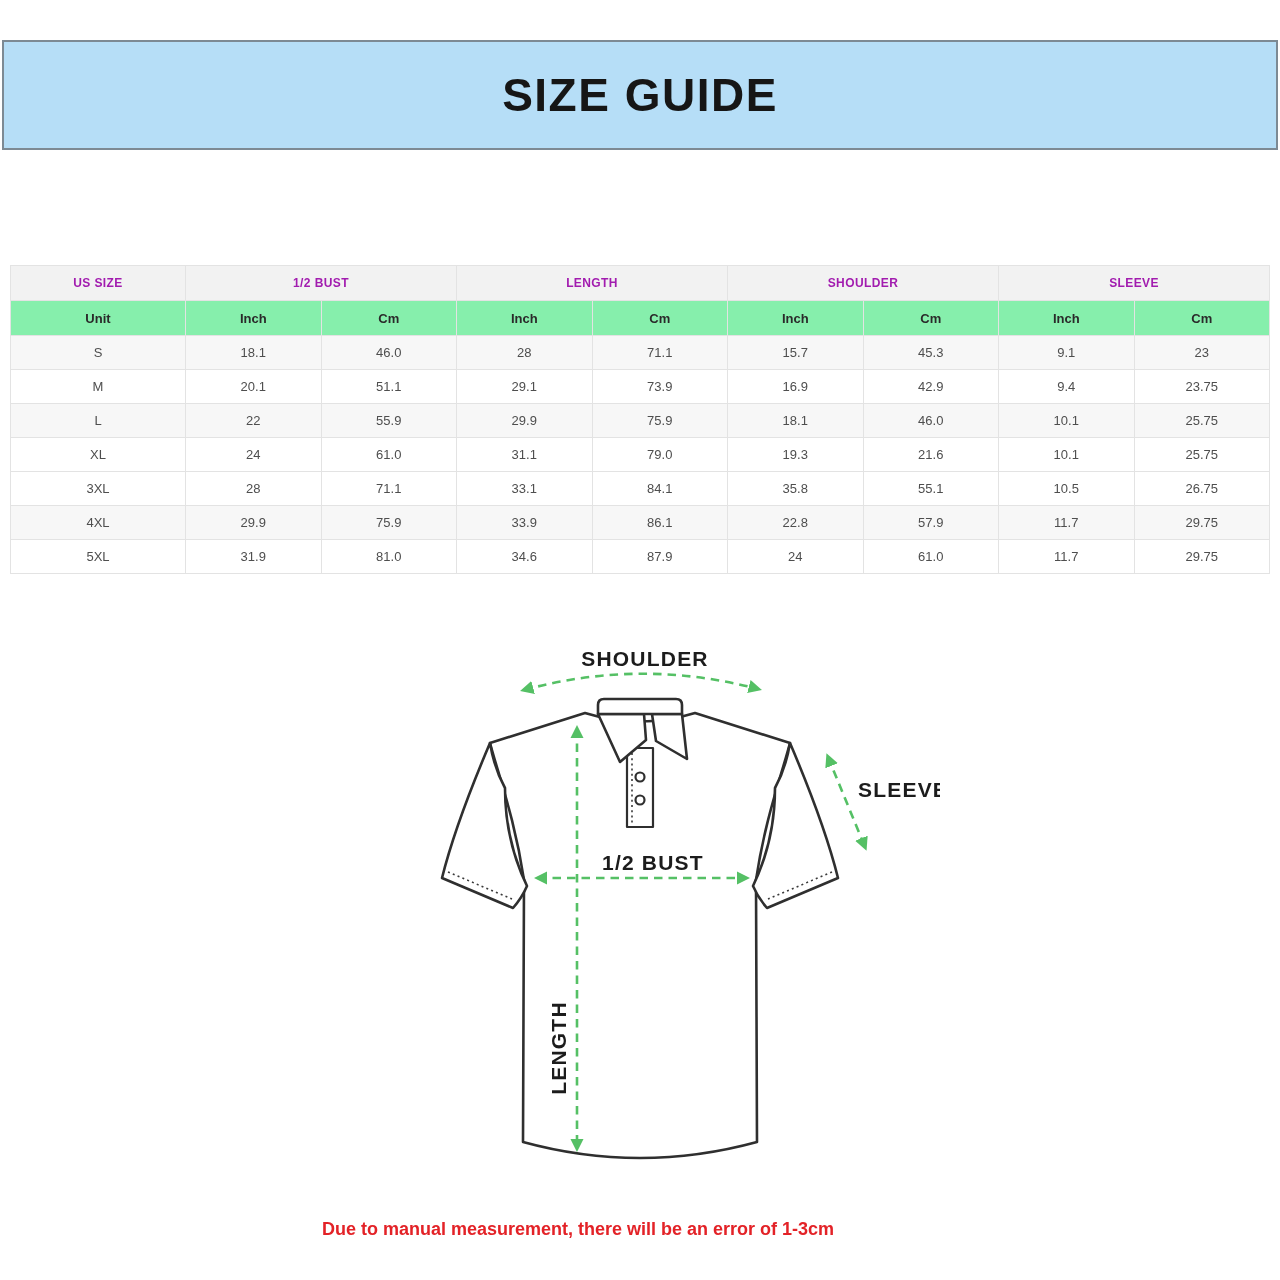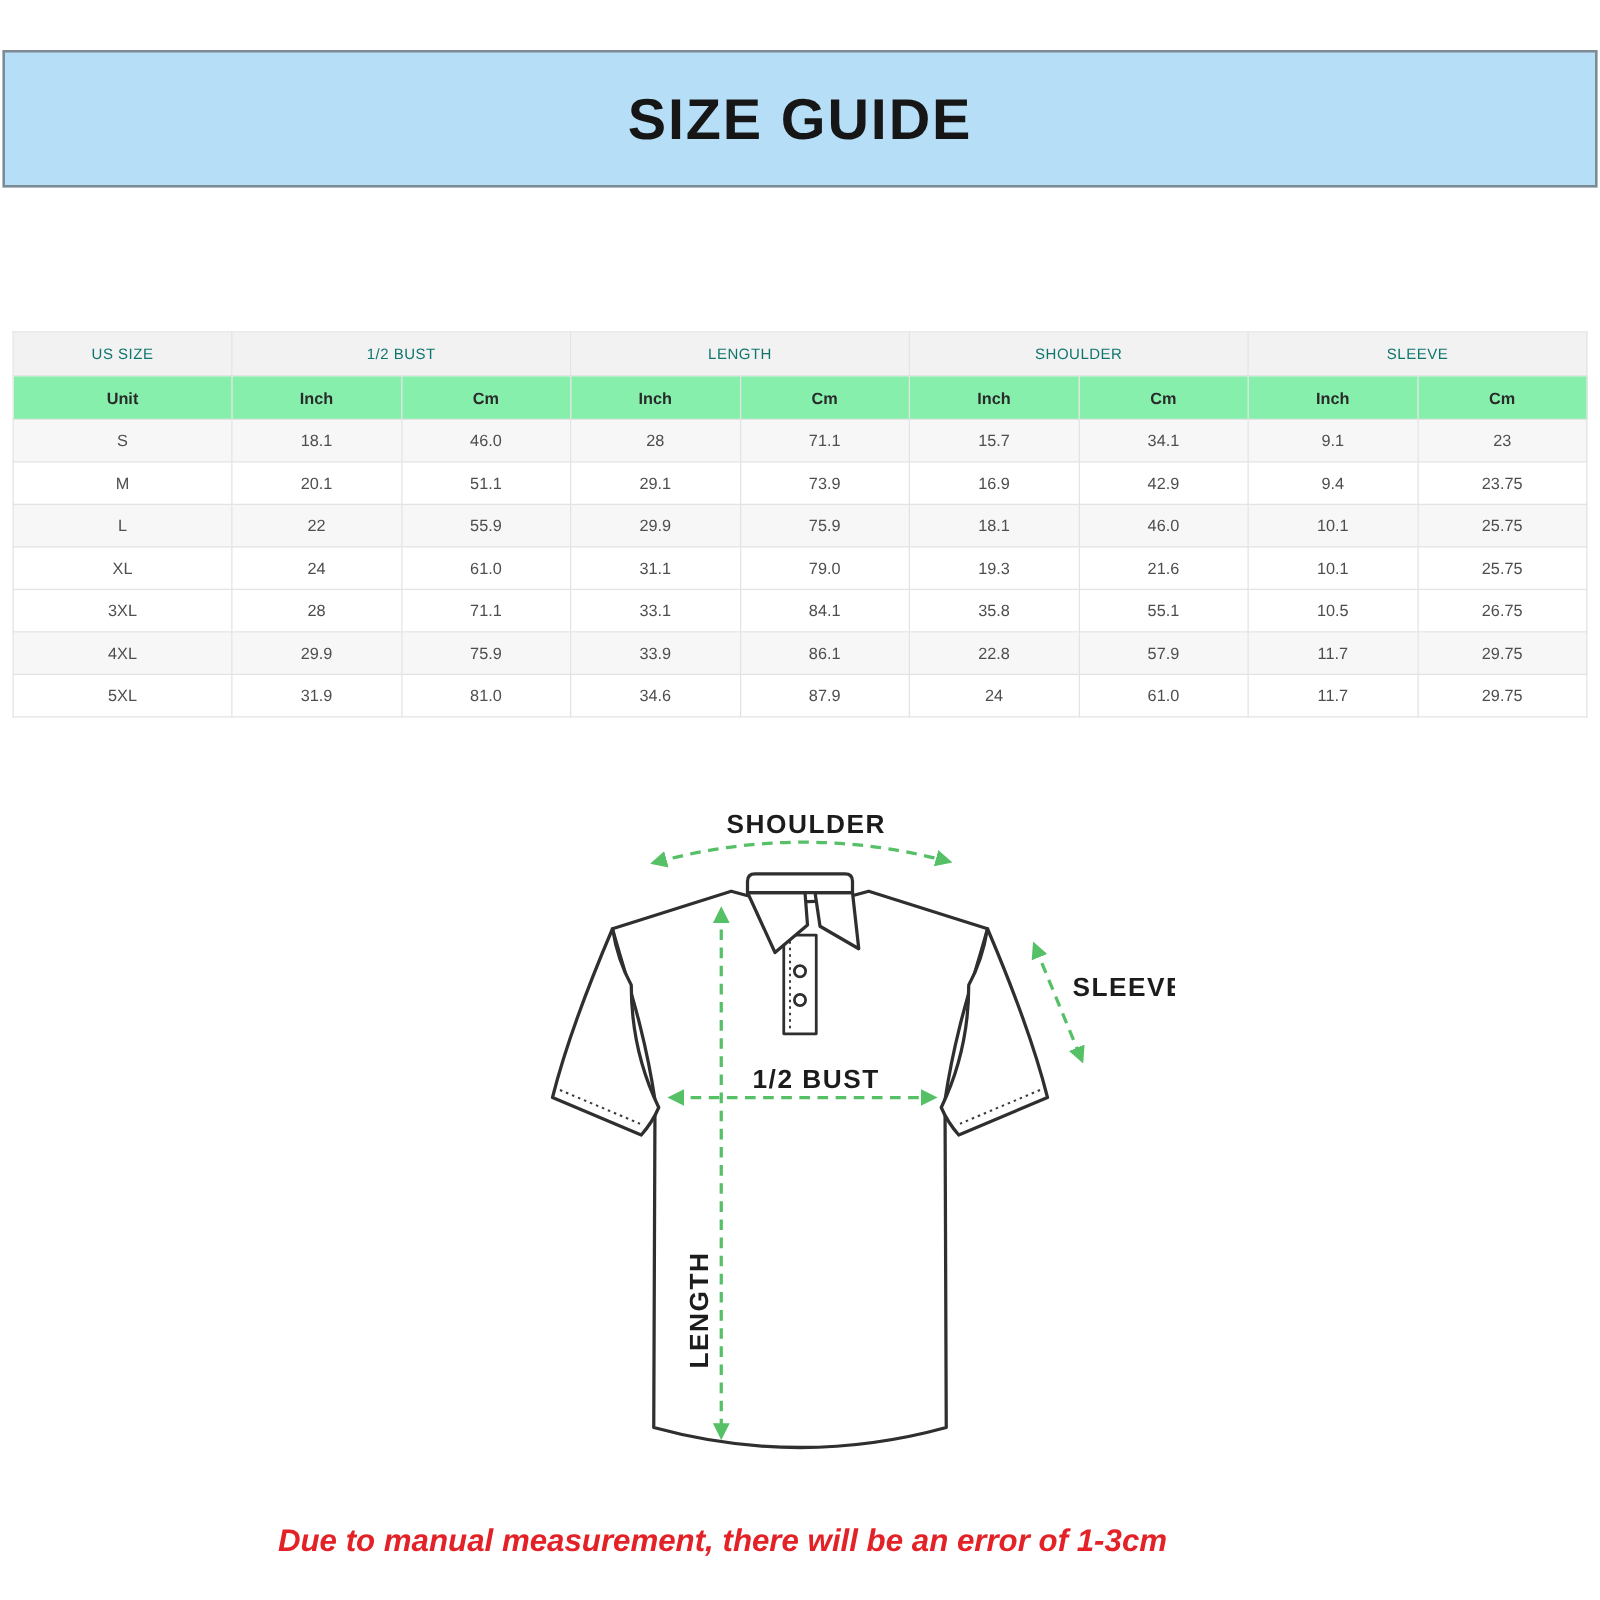--- a/index.html
+++ b/index.html
@@ -24,21 +24,21 @@
   table.size-table{
     position:absolute;top:265px;left:10px;width:1260px;
     border-collapse:collapse;table-layout:fixed;
   }
   .size-table th,.size-table td{
     border:1px solid var(--table-border,#e3e3e3);
     text-align:center;vertical-align:middle;padding:0;
   }
   .size-table thead tr.group-row th{
     height:34px;background:var(--header-bg,#f2f2f2);
-    font-size:12px;font-weight:normal;color:#0f766e;letter-spacing:.4px;
+    font-size:12px;font-weight:bold;color:#a21caf;letter-spacing:.4px;
   }
   .size-table thead tr.unit-row th{
     height:34px;background:#86efac;
     font-size:13px;font-weight:bold;color:#2a2a2a;
   }
   .size-table tbody td{
     height:33px;font-size:13px;color:#4e4e4e;background:#ffffff;
   }
   .size-table tbody tr.alt td{background:var(--row-alt-bg,#f7f7f7);}
   
@@ -46,21 +46,21 @@
   .outline{fill:#ffffff;stroke:#2f2f2f;stroke-width:2.6;stroke-linejoin:round;stroke-linecap:round;}
   .thin-outline{fill:#ffffff;stroke:#2f2f2f;stroke-width:2.2;stroke-linejoin:round;}
   .stitch{fill:none;stroke:#3a3a3a;stroke-width:1.6;stroke-dasharray:2 3.2;}
   .green-line{stroke:var(--arrow-green,#55c065);stroke-width:2.6;fill:none;stroke-dasharray:8.5 6;}
   .arrow-head{fill:var(--arrow-green,#55c065);}
   .dlabel{font-family:"Liberation Sans",sans-serif;font-size:21px;font-weight:bold;
           fill:#1c1c1c;letter-spacing:1.2px;}
   
   .note{
     position:absolute;top:1219px;left:0;width:1156px;text-align:center;
-    font-size:25px;font-weight:bold;color:var(--note-red,#e32227);font-style:italic;
+    font-size:18px;font-weight:bold;color:var(--note-red,#e32227);
   }
 </style>
 </head>
 <body>
 
 <div class="banner">
   <h1>SIZE GUIDE</h1>
 </div>
 
 <table class="size-table">
@@ -96,21 +96,21 @@
       </tr>
   </thead>
   <tbody>
       <tr class="alt">
         <td>S</td>
         <td>18.1</td>
         <td>46.0</td>
         <td>28</td>
         <td>71.1</td>
         <td>15.7</td>
-        <td>34.1</td>
+        <td>45.3</td>
         <td>9.1</td>
         <td>23</td>
       </tr>
       <tr>
         <td>M</td>
         <td>20.1</td>
         <td>51.1</td>
         <td>29.1</td>
         <td>73.9</td>
         <td>16.9</td>

